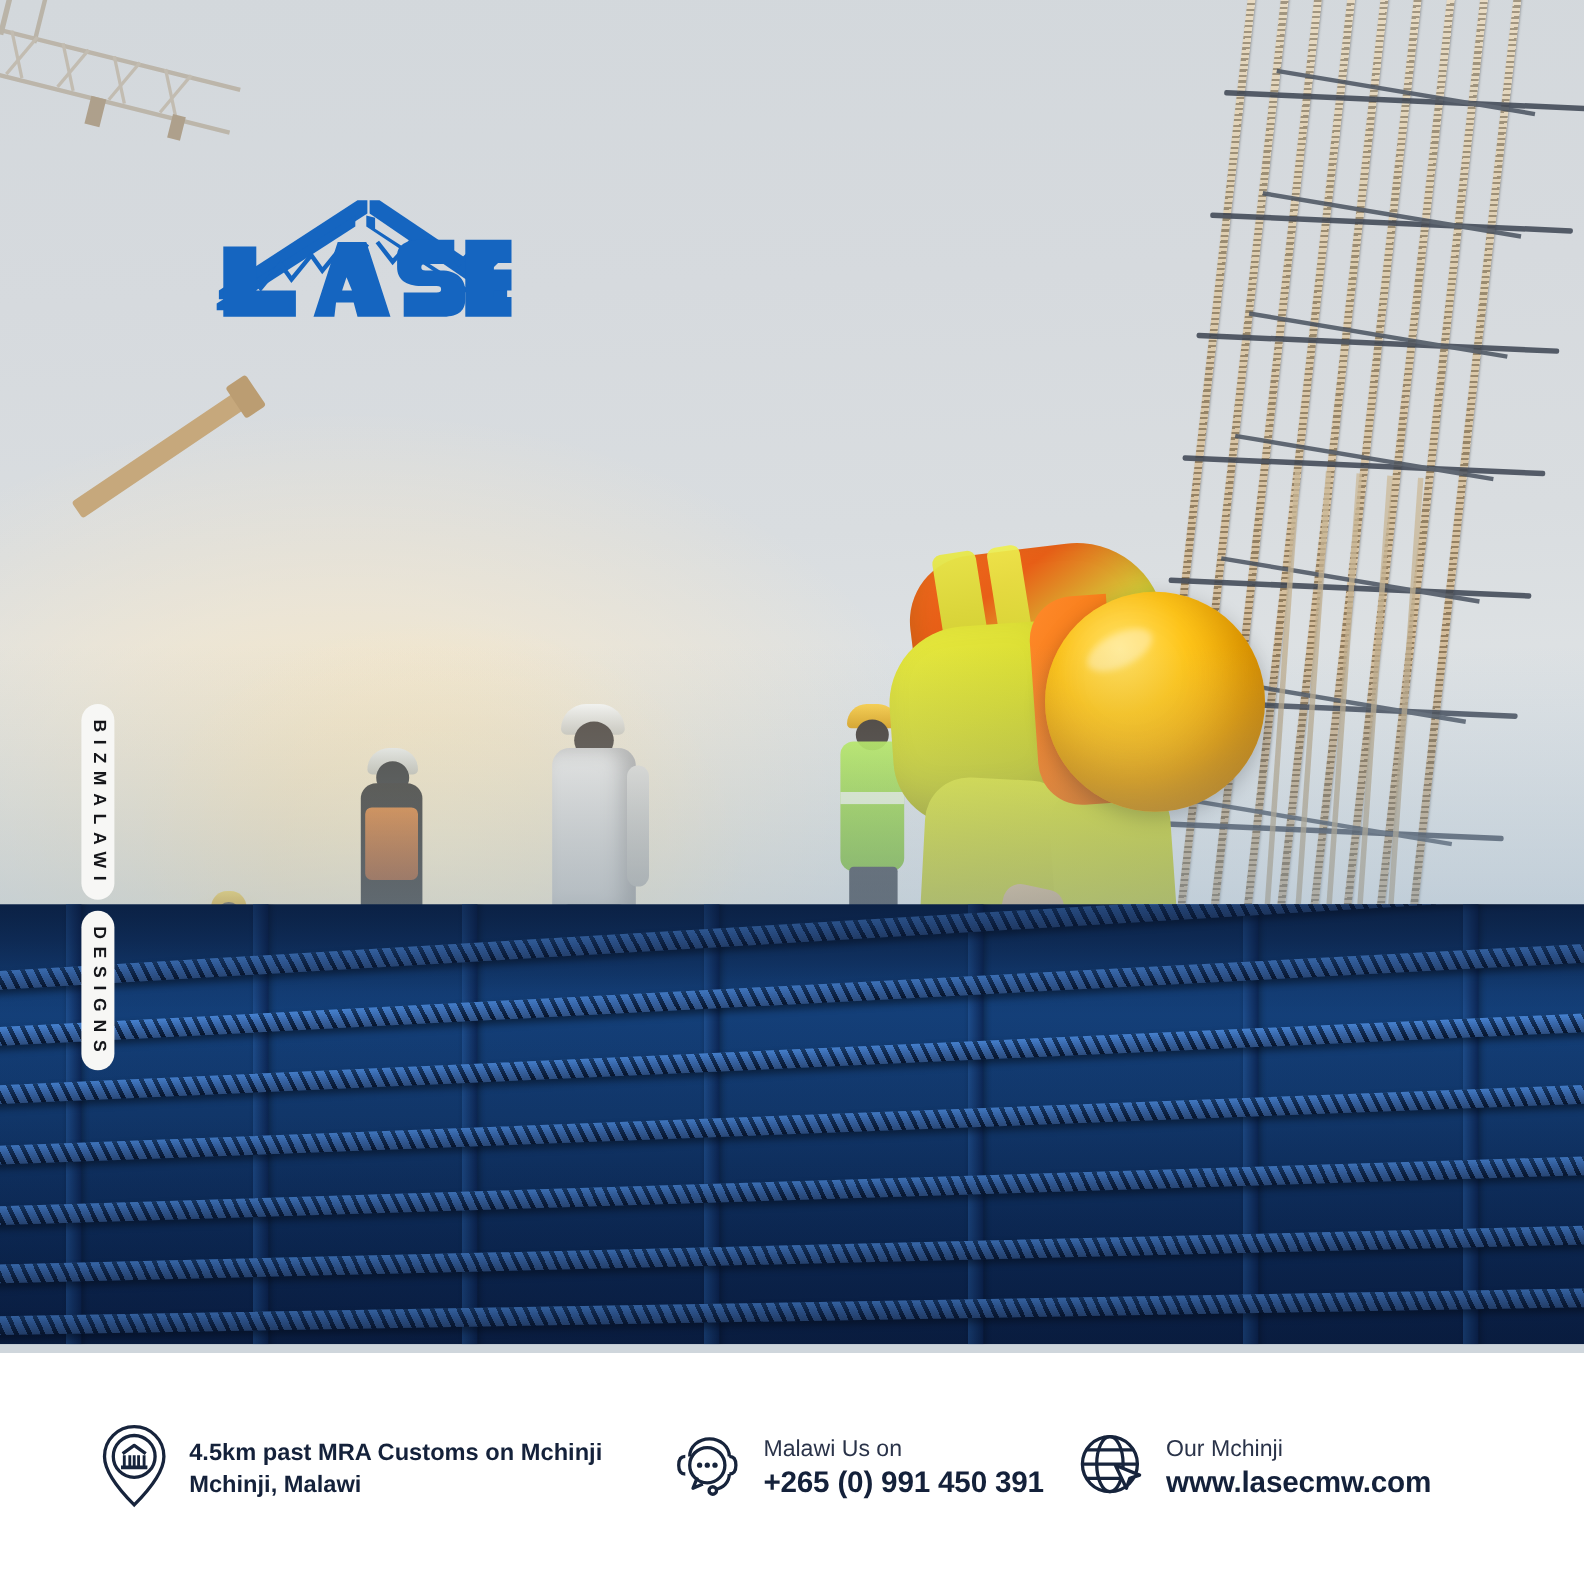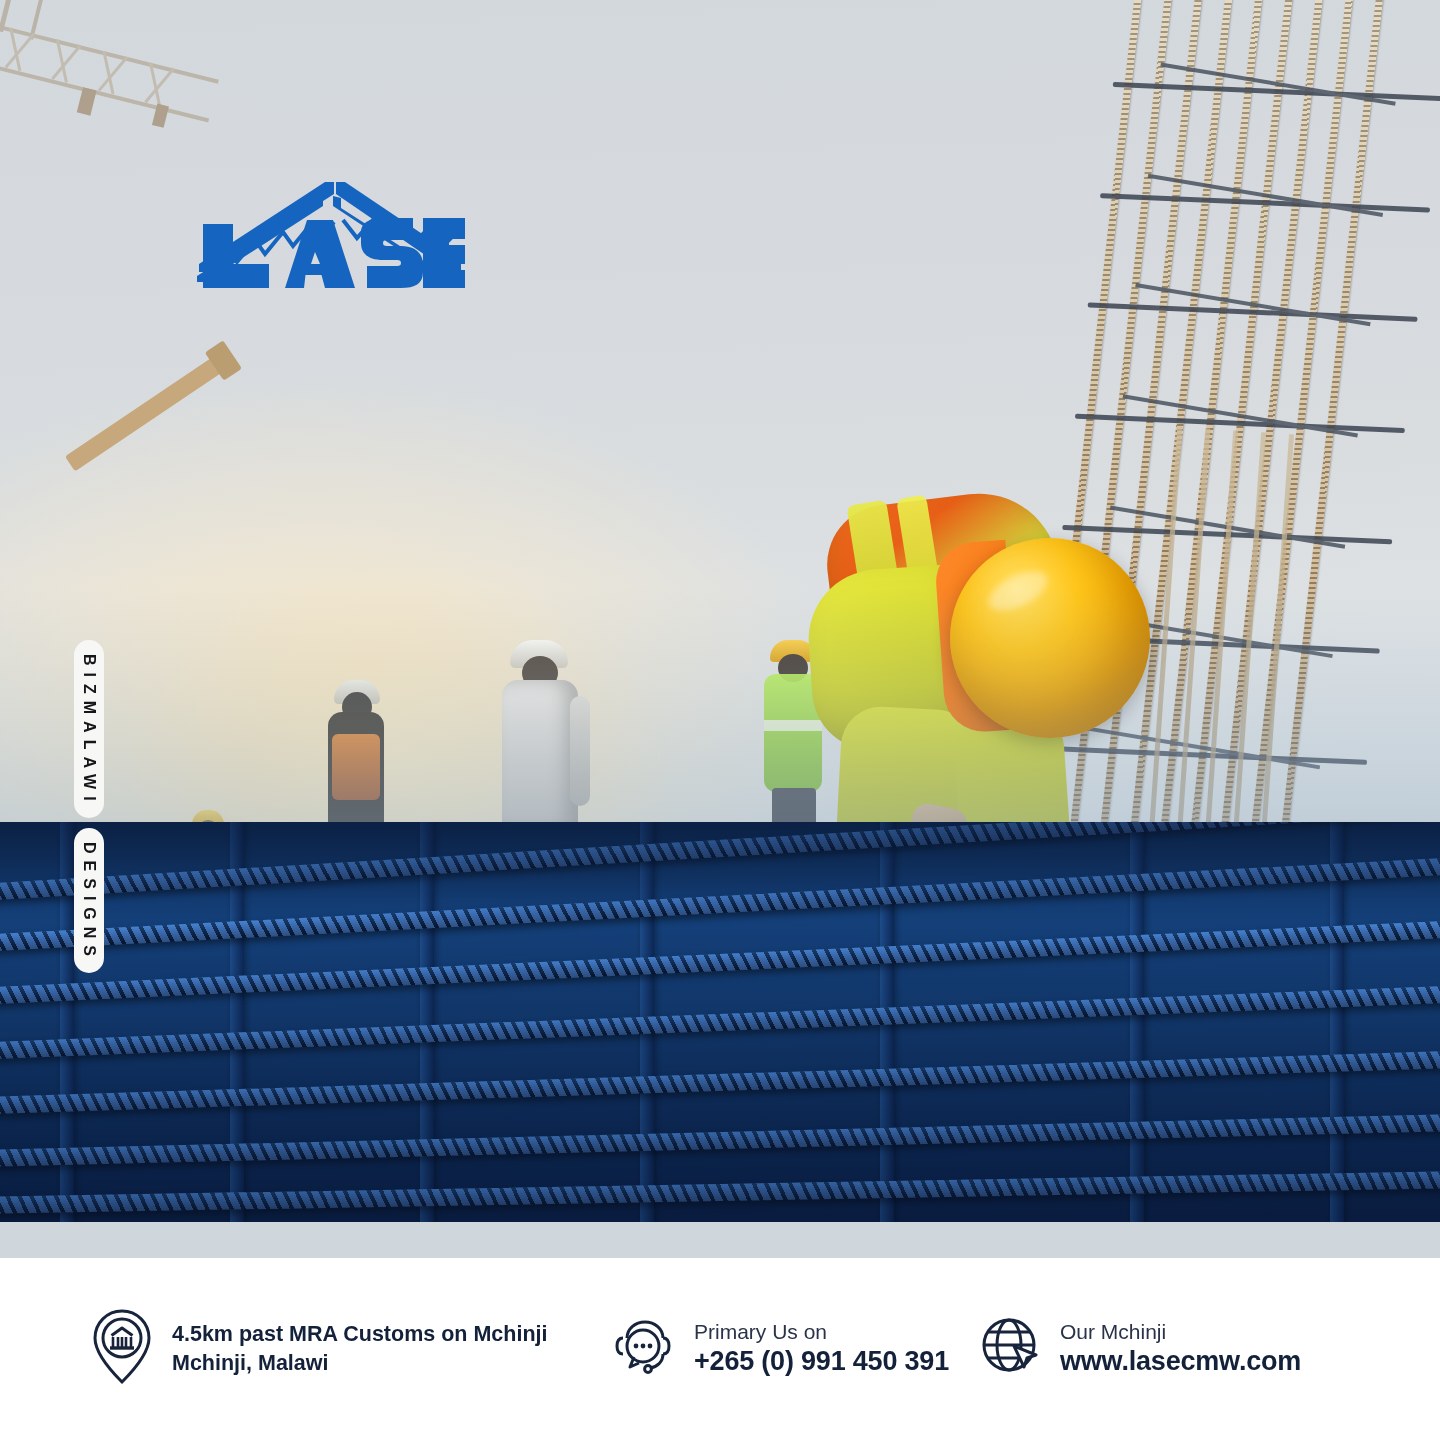--- a/index.html
+++ b/index.html
@@ -223,21 +223,21 @@
     font:800 92px/0.92 "Liberation Sans", sans-serif;
     letter-spacing:2px;
     transform:scaleX(.86); transform-origin:center;
     text-shadow:3px 4px 7px rgba(0,0,0,.55);
     white-space:nowrap;
   }
   .headline .l2{ font-size:96px; margin-top:-4px; }
 
   
   .footer{
-    position:absolute; left:0; right:0; bottom:0; height:182px;
+    position:absolute; left:0; right:0; bottom:0; height:210px;
     background:#fff; display:flex; align-items:center;margin-top:40px;
   }
   .fitems{ display:flex; align-items:center; width:100%; padding:0 90px; gap:0; }
   .fitem{ display:flex; align-items:center; gap:18px; }
   .fitem.addr{ width:520px; }
   .fitem.phone{ width:370px; }
   .fitem.web{ flex:1; }
 
   .ficon{ flex:0 0 auto; color:#17243c; }
   .ftext{ color:#17243c; }
@@ -463,21 +463,21 @@
             <circle cx="33" cy="30" r="16"></circle>
             <path d="M24 41 20 51l9-4" stroke-linejoin="round"></path>
             <circle cx="26" cy="30" r="2.4" fill="#17243c" stroke="none"></circle>
             <circle cx="33" cy="30" r="2.4" fill="#17243c" stroke="none"></circle>
             <circle cx="40" cy="30" r="2.4" fill="#17243c" stroke="none"></circle>
             <path d="M53 38c0 8-6 13-13 14"></path>
             <circle cx="38" cy="53" r="3.4"></circle>
           </svg>
         </div>
         <div class="ftext">
-          <div class="small">Primary Us on</div>
+          <div class="small">Malawi Us on</div>
           <div class="big">+265 (0) 991 450 391</div>
         </div>
       </div>
 
       <div class="fitem web">
         <div class="ficon">
           <svg width="62" height="62" viewBox="0 0 62 62" fill="none" stroke="#17243c" stroke-width="3">
             <circle cx="29" cy="29" r="25"></circle>
             <ellipse cx="29" cy="29" rx="12" ry="25"></ellipse>
             <path d="M4 29h50M8 16h42M8 42h42"></path>

